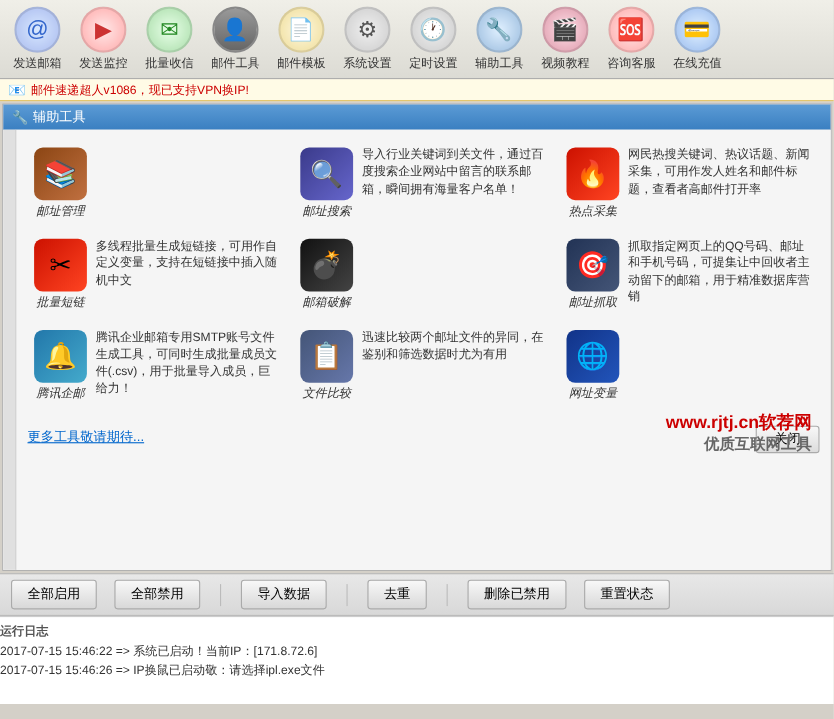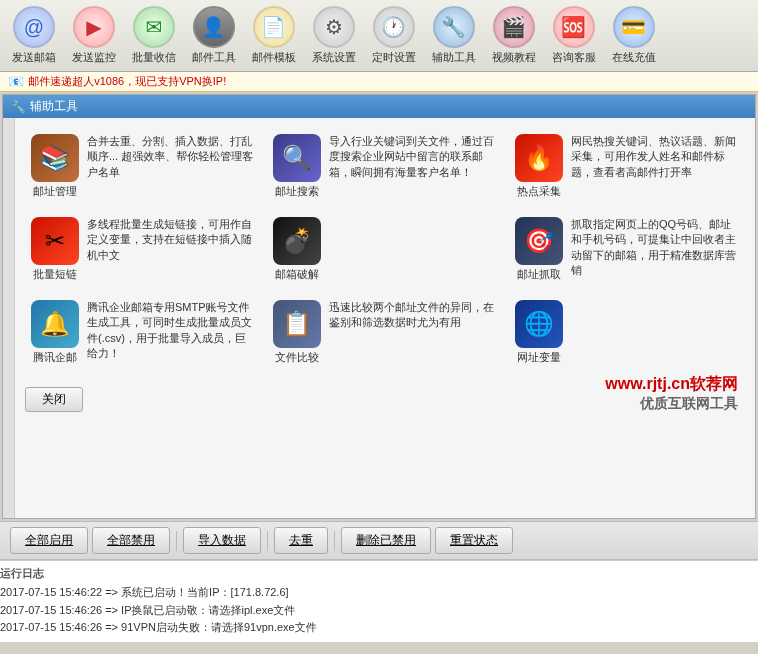--- a/index.html
+++ b/index.html
@@ -116,21 +116,21 @@
       width: 48px;
       height: 48px;
       flex-shrink: 0;
       border-radius: 8px;
       display: flex;
       align-items: center;
       justify-content: center;
       font-size: 24px;
     }
     .tool-desc { font-size: 11px; color: #333; line-height: 1.4; }
-    .tool-name { font-size: 11px; color: #333; text-align: left; margin-top: 2px; }
+    .tool-name { font-size: 11px; color: #333; text-align: left; margin-top: 2px; font-style: italic; }
 
     .tool-block {
       display: flex;
       flex-direction: column;
       align-items: center;
     }
 
     
     .more-tools {
       color: #0066cc;
@@ -155,23 +155,22 @@
       border-radius: 3px;
     }
 
     
     .action-bar {
       background: linear-gradient(to bottom, #e8e8e8, #d8d8d8);
       border-top: 1px solid #bbb;
       border-bottom: 1px solid #bbb;
       padding: 5px 10px;
       display: flex;
-      gap: 4px;
-      align-items: center;
-      text-decoration: underline;
+      gap: 16px;
+      align-items: center;
     }
     .action-btn {
       background: linear-gradient(to bottom, #f8f8f8, #d8d8d8);
       border: 1px solid #aaa;
       padding: 4px 14px;
       font-size: 12px;
       cursor: pointer;
       border-radius: 3px;
     }
 
@@ -278,21 +277,20 @@
 
       <div class="content">
 
         <div class="tool-grid">
 
           <div class="tool-cell">
             <div class="tool-block">
               <div class="tool-icon-wrap" style="background: linear-gradient(135deg, #8B4513, #c07040);">📚</div>
               <div class="tool-name">邮址管理</div>
             </div>
-            <div class="tool-desc">合并去重、分割、插入数据、打乱顺序... 超强效率、帮你轻松管理客户名单</div>
           </div>
 
           <div class="tool-cell">
             <div class="tool-block">
               <div class="tool-icon-wrap" style="background: linear-gradient(135deg, #3a3a8a, #6666cc);">🔍</div>
               <div class="tool-name">邮址搜索</div>
             </div>
             <div class="tool-desc">导入行业关键词到关文件，通过百度搜索企业网站中留言的联系邮箱，瞬间拥有海量客户名单！</div>
           </div>
 
@@ -346,20 +344,21 @@
           <div class="tool-cell">
             <div class="tool-block">
               <div class="tool-icon-wrap" style="background: linear-gradient(135deg, #113388, #2255bb);">🌐</div>
               <div class="tool-name">网址变量</div>
             </div>
           </div>
 
         </div>
 
         <div style="display: flex; justify-content: space-between; align-items: center; padding: 2px 0;">
+          <span class="more-tools">更多工具敬请期待...</span>
           <div class="close-row">
             <button class="close-btn">关闭</button>
           </div>
         </div>
       </div>
     </div>
   </div>
 
   <div class="watermark">
     <div>www.rjtj.cn软荐网</div>
@@ -376,14 +375,13 @@
   <button class="action-btn">去重</button>
   <div class="divider"></div>
   <button class="action-btn">删除已禁用</button>
   <button class="action-btn">重置状态</button>
 </div>
 
 <div class="log-area">
   <div class="log-title">运行日志</div>
   <div class="log-entry">2017-07-15 15:46:22 =&gt; 系统已启动！当前IP：[171.8.72.6]</div>
   <div class="log-entry">2017-07-15 15:46:26 =&gt; IP换鼠已启动敬：请选择ipl.exe文件</div>
-  <div class="log-entry">2017-07-15 15:46:26 =&gt; 91VPN启动失败：请选择91vpn.exe文件</div>
 </div>
 
 </body></html>

